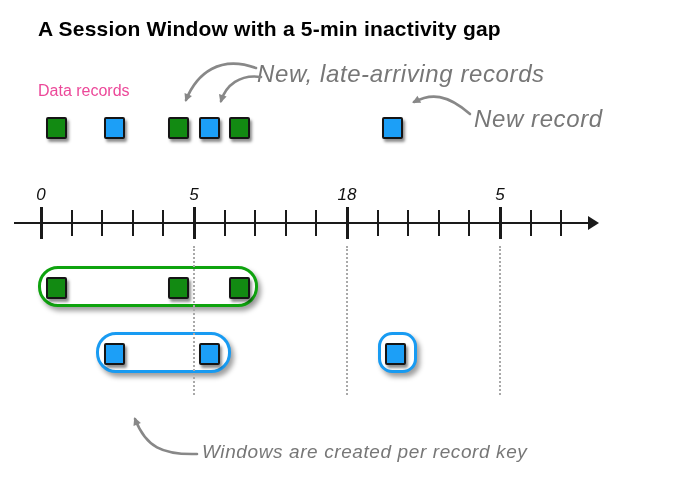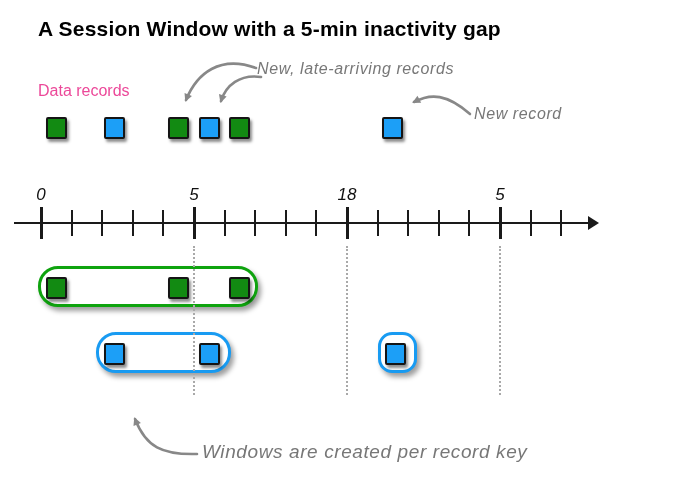--- a/index.html
+++ b/index.html
@@ -3,21 +3,21 @@
 <meta charset="utf-8">
 <style>
   html,body{margin:0;padding:0;background:#fff;}
   .canvas{position:relative;width:624px;height:486px;background:#ffffff;
           font-family:"Liberation Sans",sans-serif;overflow:hidden;}
   .title{position:absolute;left:38px;top:17px;font-size:21px;font-weight:bold;
          color:#000;letter-spacing:.2px;white-space:nowrap;}
   .plain-label{position:absolute;color:#ec4899;font-size:16px;white-space:nowrap;}
   .hand{position:absolute;color:#777;font-style:italic;letter-spacing:.6px;
         white-space:nowrap;}
-  .hand-lg{font-size:16px;}
+  .hand-lg{font-size:24px;}
   .hand-note{font-size:19px;}
   .square{position:absolute;width:21px;height:22px;box-sizing:border-box;
           border:2px solid #151515;border-radius:2px;z-index:6;
           box-shadow:2px 3px 3px rgba(0,0,0,.45);}
   .window{position:absolute;background:#fff;box-sizing:border-box;z-index:3;
           box-shadow:3px 4px 5px rgba(0,0,0,.38);}
   .gridline{position:absolute;width:0;border-left:2px dotted #a9a9a9;z-index:4;}
   .axis-line{position:absolute;left:14px;top:222px;width:576px;height:2px;
              background:#1a1a1a;z-index:2;}
   .axis-arrow{position:absolute;left:588px;top:216px;width:0;height:0;z-index:2;

